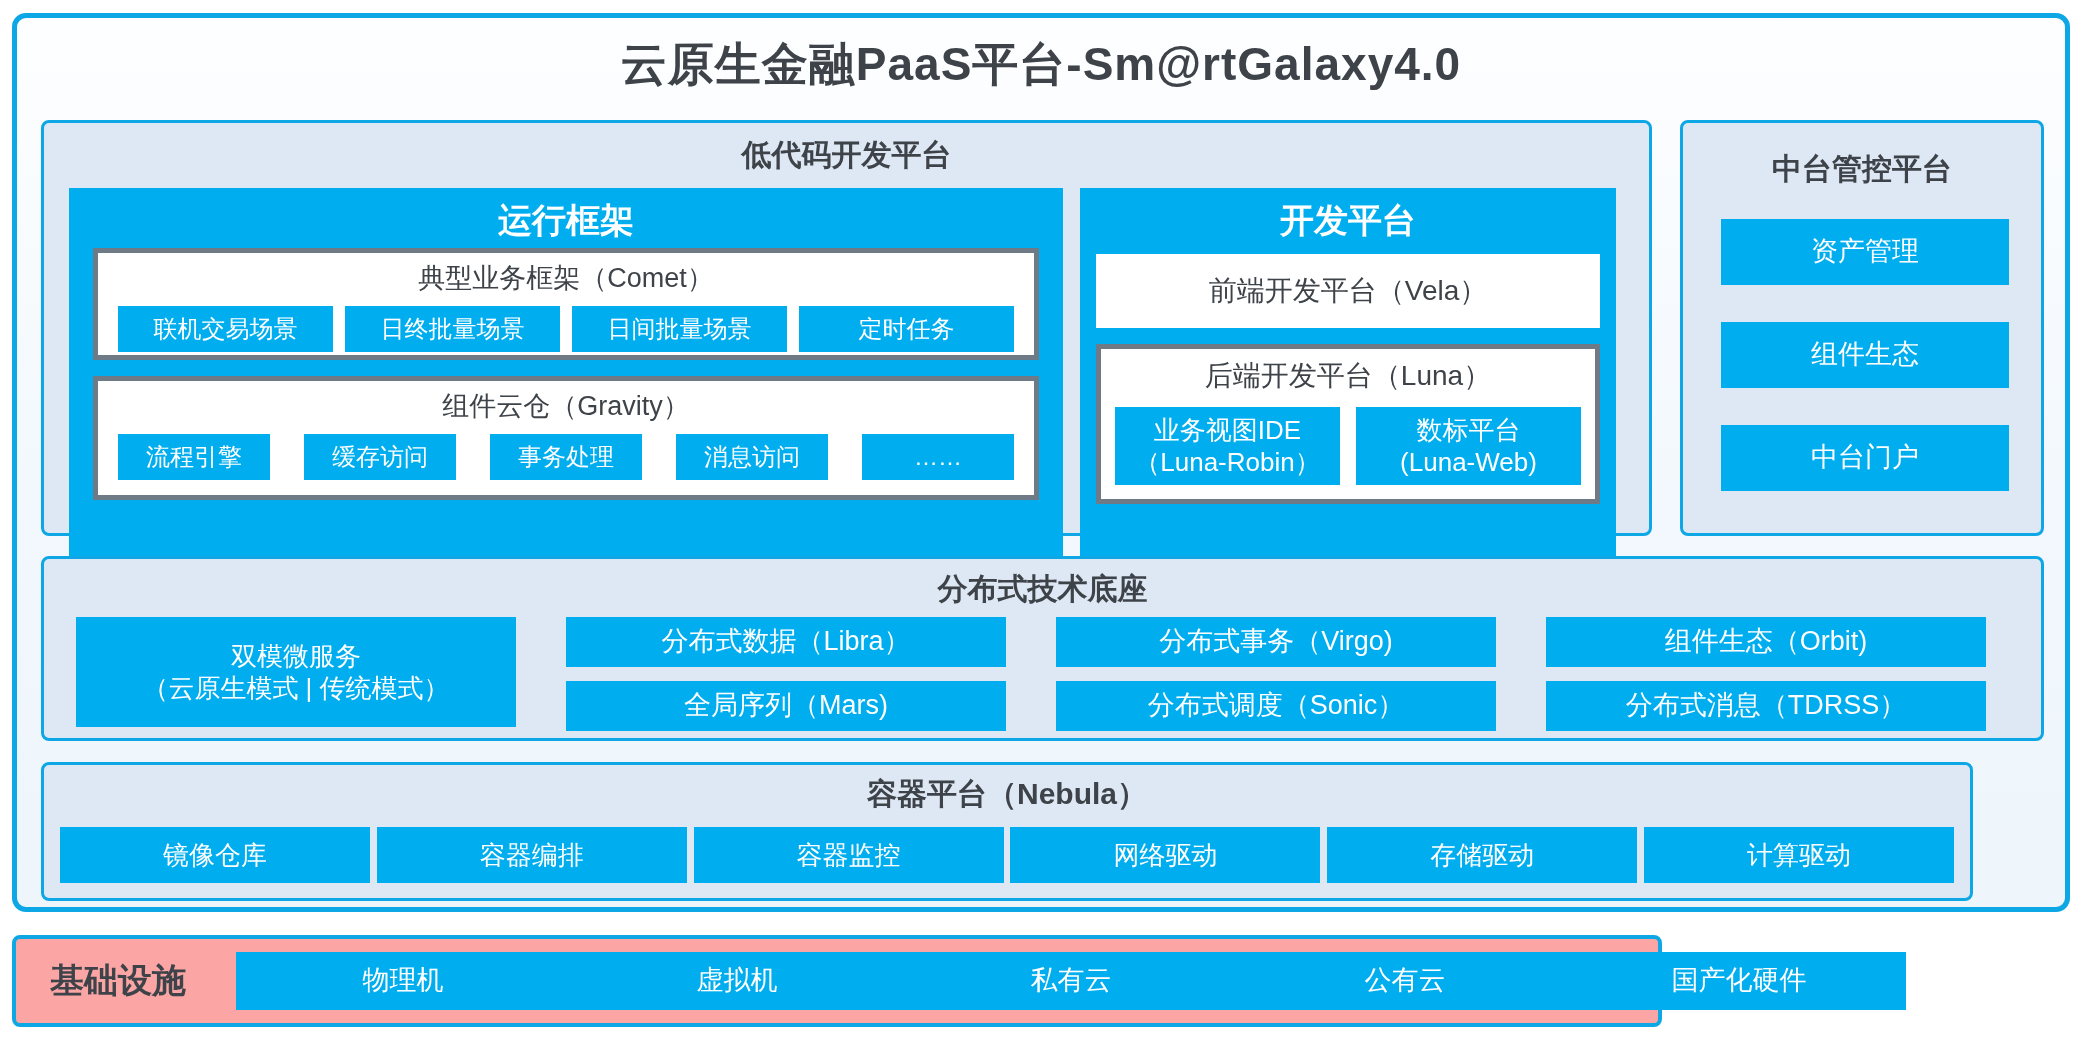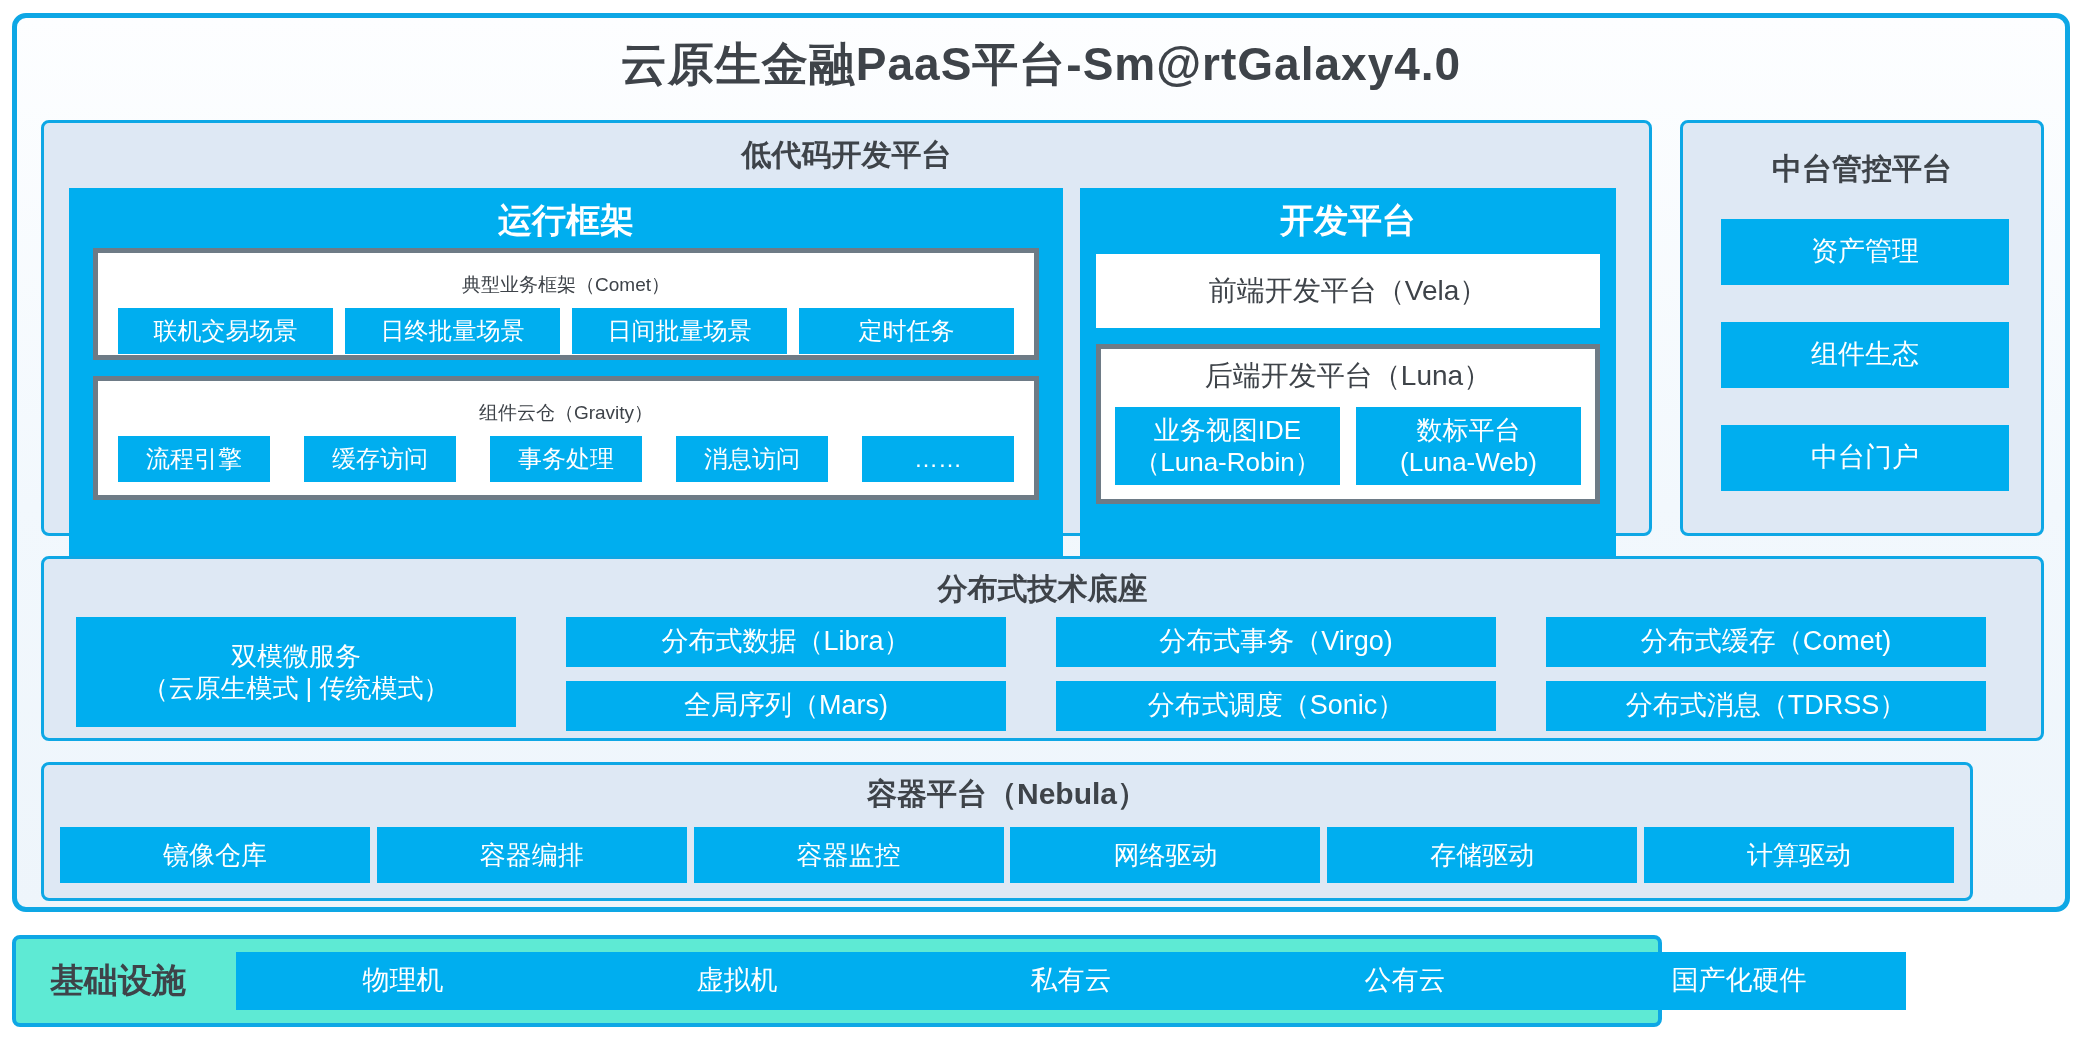--- a/index.html
+++ b/index.html
@@ -35,21 +35,21 @@
   .panel-runtime { left:25px; width:994px; }
   .panel-dev { left:1036px; width:536px; }
   .panel-title {
     margin-top:10px; text-align:center;
     font-size:34px; font-weight:bold; color:#ffffff;
   }
 
   .whitebox {
     position:absolute; background:#ffffff; border:5px solid #6e7b86;
   }
-  .wb-title { text-align:center; font-size:19px; color:#3e4349; margin-top:19px; }
+  .wb-title { text-align:center; font-size:27px; color:#3e4349; margin-top:7px; }
   .box-comet { left:24px; top:60px; width:946px; height:112px; }
   .box-gravity { left:24px; top:188px; width:946px; height:124px; }
   .btn-row { display:flex; justify-content:space-between; padding:0 20px; margin-top:10px; }
 
   .btn {
     background:#00aeef; color:#ffffff; display:flex; flex-direction:column;
     align-items:center; justify-content:center; text-align:center;
     font-size:24px; line-height:1.25;
   }
   .btn-comet { width:215px; height:46px; }
@@ -85,21 +85,21 @@
 
   
   .sec-nebula { left:24px; top:744px; width:1932px; height:139px; }
   .sec-nebula .sec-title { margin-top:9px; }
   .nebula-row { display:flex; justify-content:space-between; padding:0 16px; margin-top:12px; }
   .btn-nebula { width:310px; height:56px; font-size:26px; }
 
   
   .infra {
     position:absolute; left:12px; top:935px; width:1650px; height:92px;
-    background:#5eead4; border:4px solid #0ea7e5; border-radius:8px;
+    background:#fca5a5; border:4px solid #0ea7e5; border-radius:8px;
     display:flex; align-items:center; padding:0 34px;
   }
   .infra-label { font-size:34px; font-weight:bold; color:#3e4349; width:186px; flex:none; }
   .infra-btns { display:flex; flex:1; justify-content:space-between; }
   .btn-infra { width:334px; height:58px; font-size:27px; }
 </style>
 </head>
 <body>
 
 <div class="page">
@@ -166,21 +166,21 @@
     <div class="sec sec-dist">
       <div class="sec-title">分布式技术底座</div>
       <div class="btn btn-dual">
         <span>双模微服务</span>
         <span>（云原生模式 | 传统模式）</span>
       </div>
       <div class="btn btn-dist dist-c1 dist-r0">分布式数据（Libra）</div>
       <div class="btn btn-dist dist-c1 dist-r1">全局序列（Mars)</div>
       <div class="btn btn-dist dist-c2 dist-r0">分布式事务（Virgo)</div>
       <div class="btn btn-dist dist-c2 dist-r1">分布式调度（Sonic）</div>
-      <div class="btn btn-dist dist-c3 dist-r0">分布式缓存（Comet)</div>
+      <div class="btn btn-dist dist-c3 dist-r0">组件生态（Orbit)</div>
       <div class="btn btn-dist dist-c3 dist-r1">分布式消息（TDRSS）</div>
     </div>
 
     <div class="sec sec-nebula">
       <div class="sec-title">容器平台（Nebula）</div>
       <div class="nebula-row">
         <div class="btn btn-nebula">镜像仓库</div>
         <div class="btn btn-nebula">容器编排</div>
         <div class="btn btn-nebula">容器监控</div>
         <div class="btn btn-nebula">网络驱动</div>

